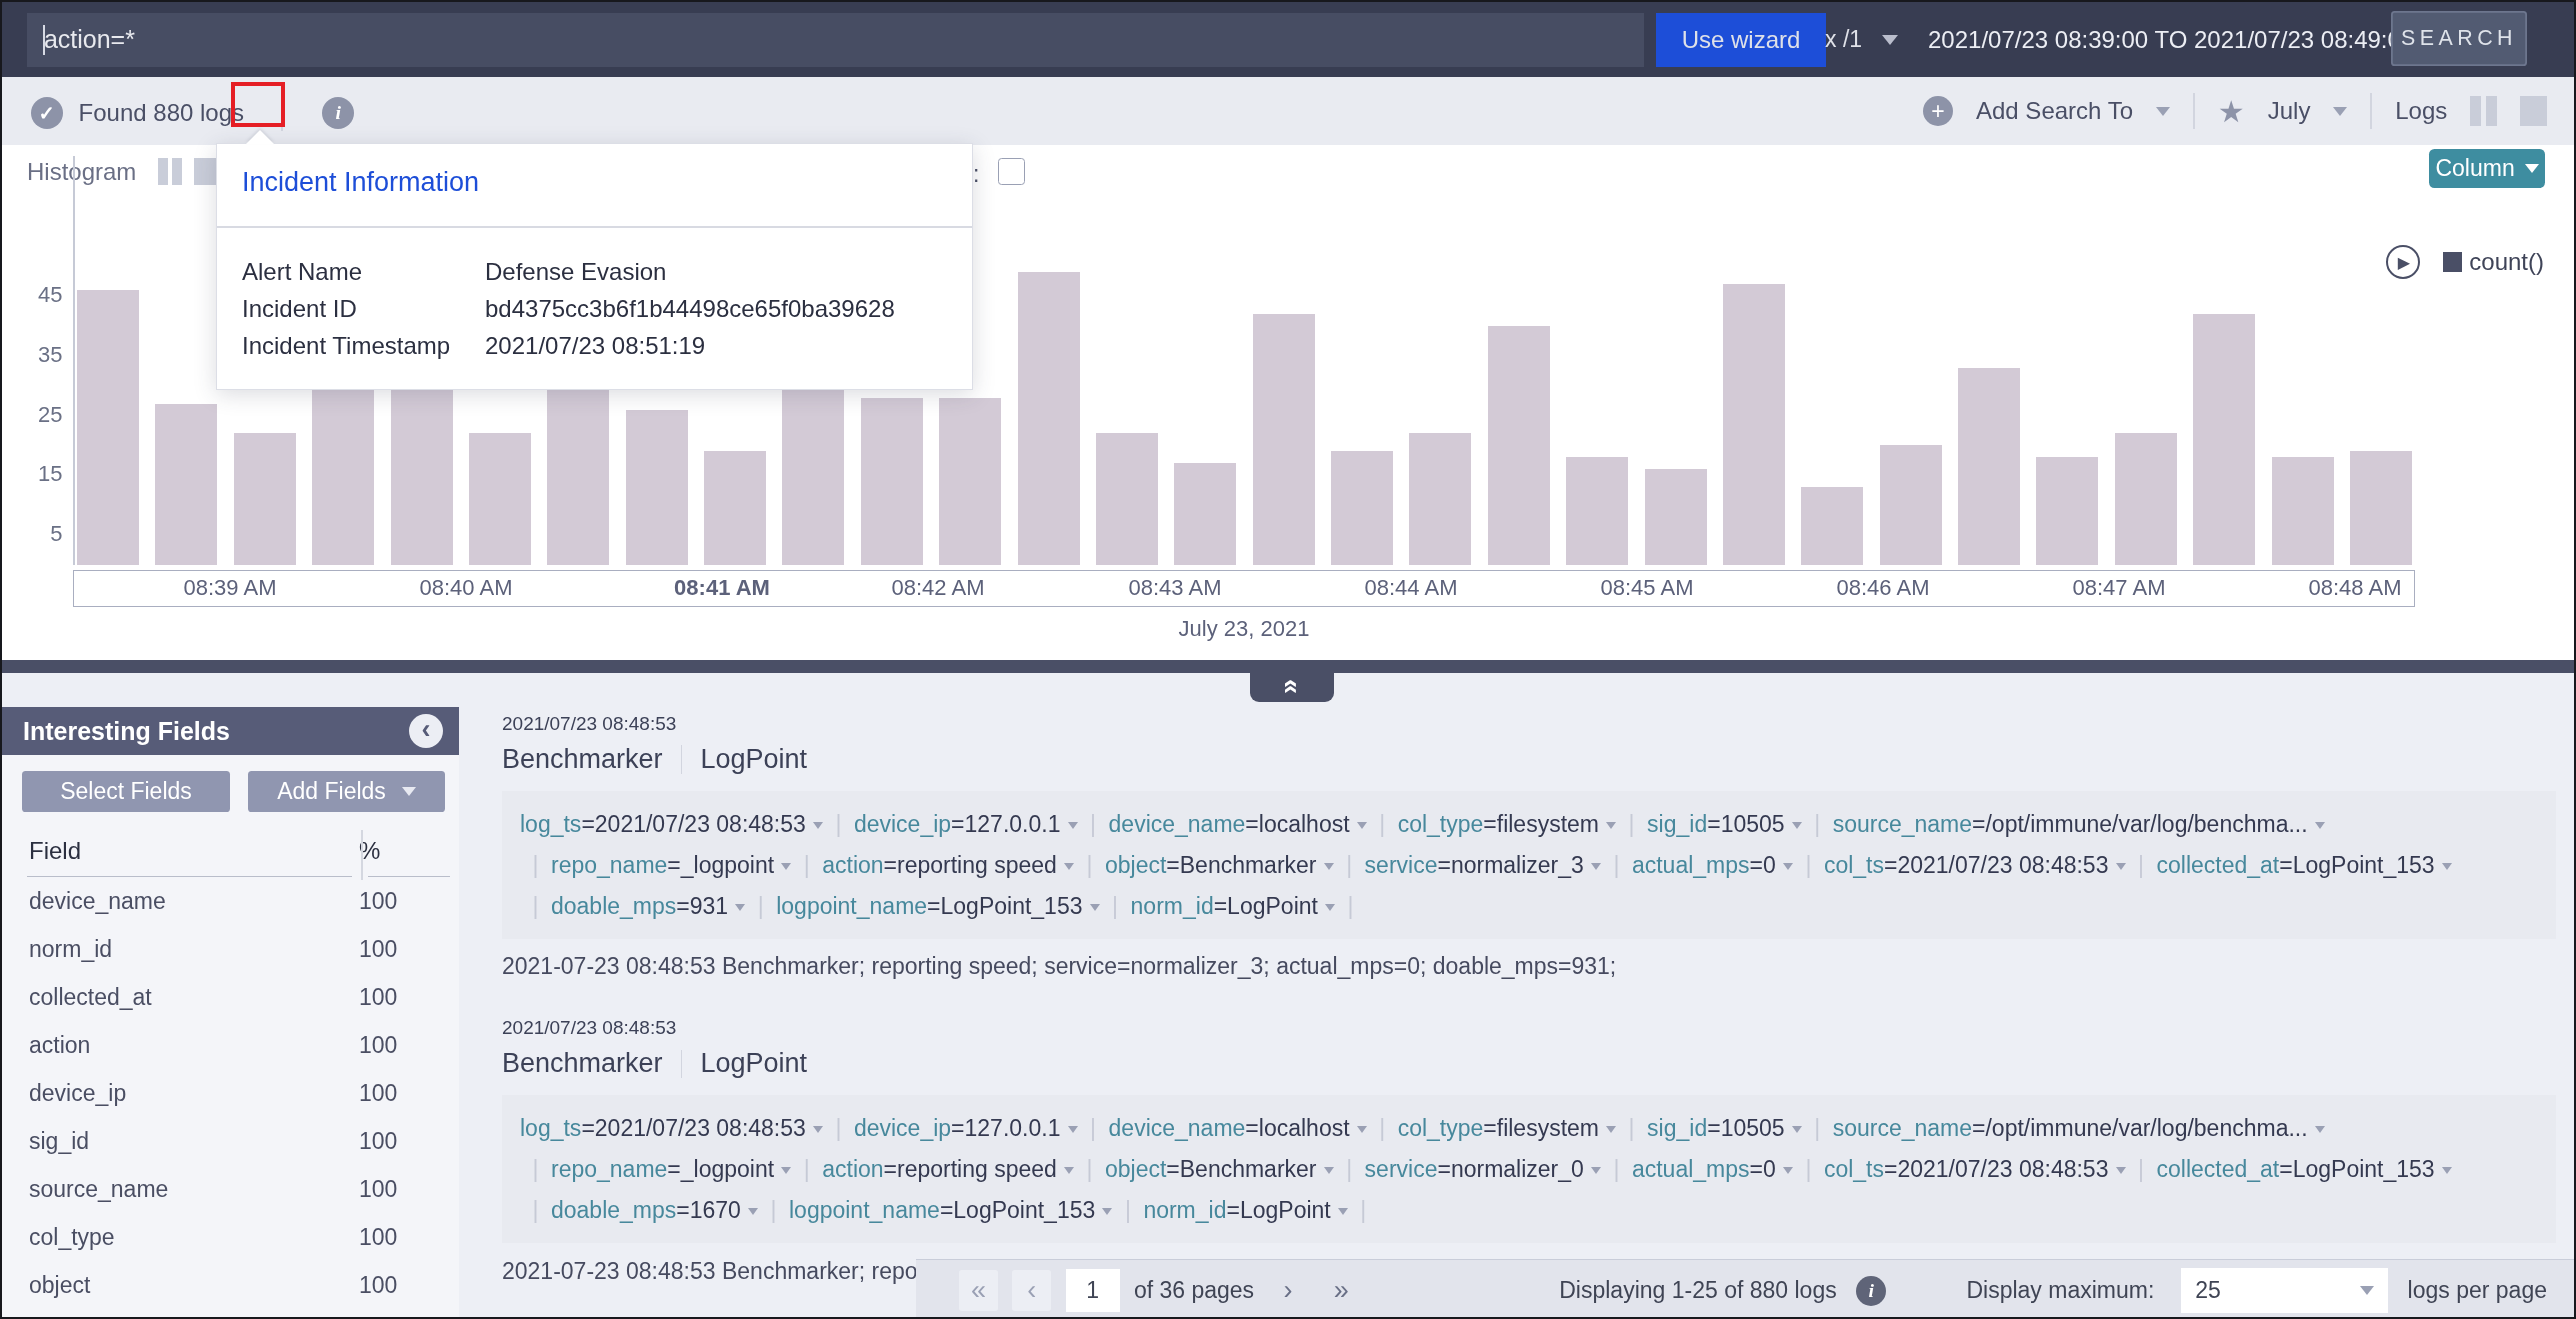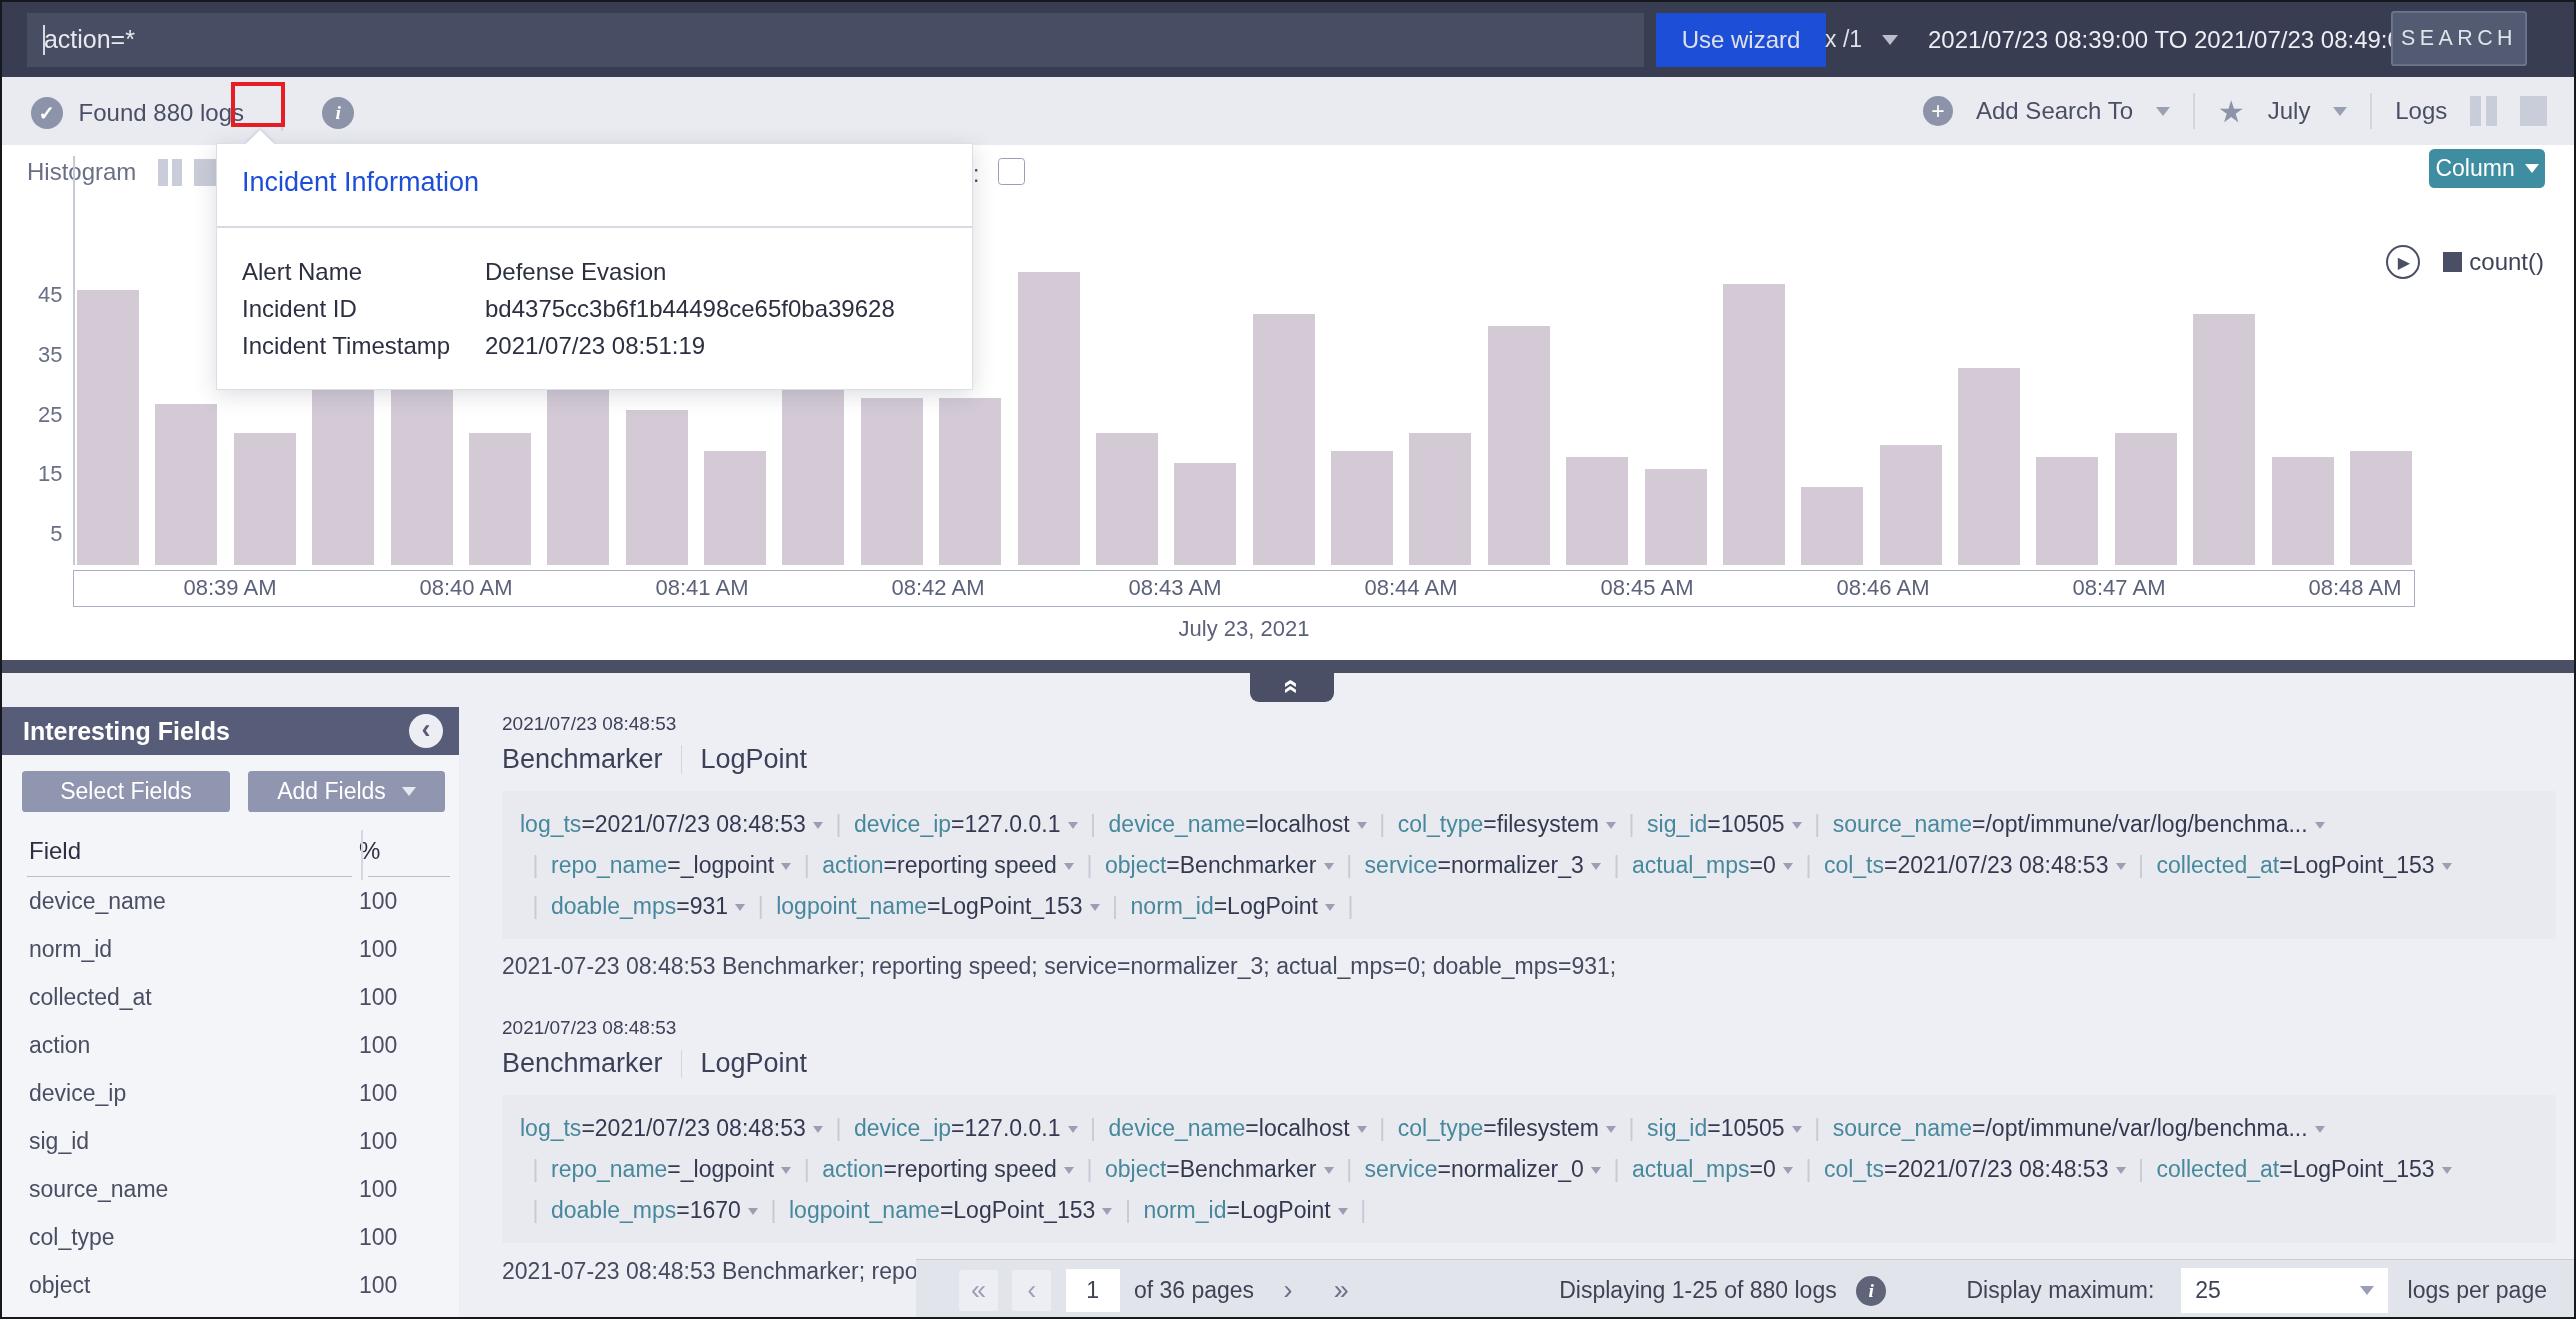--- a/index.html
+++ b/index.html
@@ -34,21 +34,21 @@
   .toolbar2-right { position:absolute; right:27px; top:16px; display:flex; align-items:center; gap:23px; font-size:24px; color:#4a4f66; }
   .plus-circle { width:30px; height:30px; border-radius:50%; background:#8d93a8; color:#fff; font-size:23px; display:flex; align-items:center; justify-content:center; }
   .star { color:#8d93a8; font-size:30px; }
   .tri-down.small { border-left-width:7.1px; border-right-width:7.1px; border-top-width:9px; border-top-color:#9aa0b4; }
   .viewicon-bars { display:flex; gap:5.4px; }
   .viewicon-bars div { width:10.7px; height:30px; background:#c9cdd9; }
   .viewicon-square { width:27px; height:30px; background:#c9cdd9; }
 
   
   .chart-section { position:absolute; left:0; top:143px; width:100%; height:515px; background:#ffffff; }
-  .hist-label-row { position:absolute; left:25px; top:12.5px; display:flex; align-items:flex-end; gap:21.4px; font-size:24px; color:#6a6f85; }
+  .hist-label-row { position:absolute; left:25px; top:12.5px; display:flex; align-items:flex-start; gap:21.4px; font-size:24px; color:#6a6f85; }
   .hist-icons { display:flex; gap:12.5px; align-items:center; }
   .hist-icons .bars { display:flex; gap:4.5px; }
   .hist-icons .bars div { width:9.8px; height:27px; background:#c9cdd9; }
   .hist-icons .sq { width:25px; height:27px; background:#c9cdd9; }
   .occluded-label { position:absolute; left:971px; top:16px; font-size:23px; color:#4a4f66; }
   .log-checkbox { position:absolute; left:996px; top:12.5px; width:27px; height:27px; background:#fff; border:1.8px solid #9aa0b4; border-radius:3.6px; cursor:pointer; }
   .column-btn { position:absolute; right:28.6px; top:3.6px; width:116px; height:39px; background:#3e8da0; border-radius:5.4px; color:#fff; font-size:23px; display:flex; align-items:center; justify-content:center; gap:10.7px; cursor:pointer; }
   .column-btn .tri-down { border-top-color:#fff; border-left-width:7.1px; border-right-width:7.1px; border-top-width:9px; }
   .legend-row { position:absolute; right:30px; top:100px; display:flex; align-items:center; gap:23px; }
   .play-icon { width:34px; height:34px; border:2.7px solid #4a4f66; border-radius:50%; display:flex; align-items:center; justify-content:center; color:#4a4f66; font-size:16px; padding-left:2.7px; cursor:pointer; }
@@ -232,21 +232,21 @@
       <div class="bar" style="height: 197px; background: rgb(211, 202, 214);"></div>
       <div class="bar" style="height: 108px; background: rgb(211, 202, 214);"></div>
       <div class="bar" style="height: 132px; background: rgb(211, 202, 214);"></div>
       <div class="bar" style="height: 251px; background: rgb(211, 202, 214);"></div>
       <div class="bar" style="height: 108px; background: rgb(211, 202, 214);"></div>
       <div class="bar" style="height: 114px; background: rgb(211, 202, 214);"></div>
     </div>
   <div class="brush-box" id="xaxis">
       <div class="xtick" style="left: 156px;">08:39 AM</div>
       <div class="xtick" style="left: 392px;">08:40 AM</div>
-      <div class="xtick" style="left: 628px;">08:41 AM</div>
+      <div class="xtick" style="left: 648px; font-weight: bold;">08:41 AM</div>
       <div class="xtick" style="left: 864px;">08:42 AM</div>
       <div class="xtick" style="left: 1101px;">08:43 AM</div>
       <div class="xtick" style="left: 1337px;">08:44 AM</div>
       <div class="xtick" style="left: 1573px;">08:45 AM</div>
       <div class="xtick" style="left: 1809px;">08:46 AM</div>
       <div class="xtick" style="left: 2045px;">08:47 AM</div>
       <div class="xtick" style="left: 2281px;">08:48 AM</div>
     </div>
   <div class="date-label">July 23, 2021</div>
 </div>

